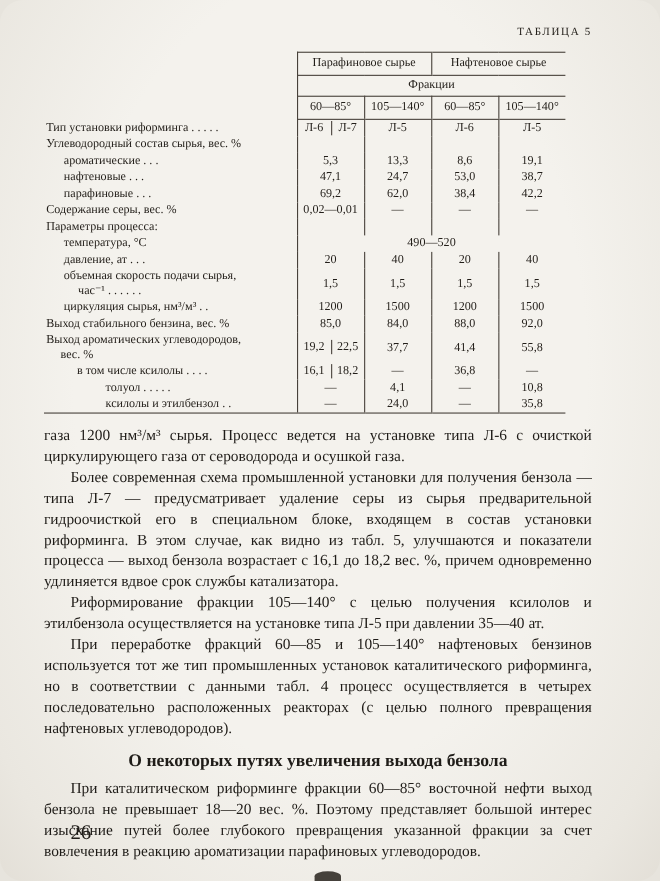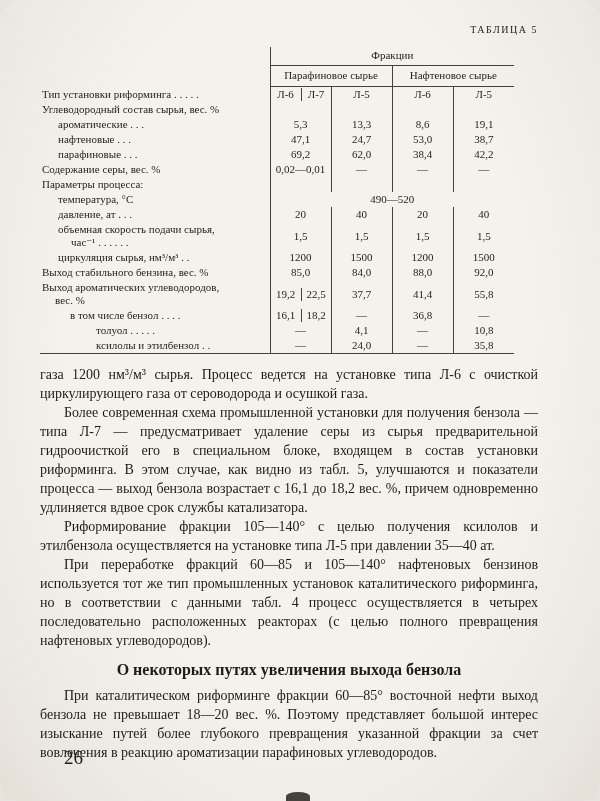--- a/index.html
+++ b/index.html
@@ -130,26 +130,33 @@
     <colgroup>
       <col style="width:230px">
       <col style="width:61px">
       <col style="width:61px">
       <col style="width:61px">
       <col style="width:61px">
     </colgroup>
     <thead>
       <tr>
         <td class="stub-h"></td>
+        <td colspan="2" class="gh">Парафиновое сырье</td>
+        <td colspan="2" class="gh">Нафтеновое сырье</td>
+      </tr>
+      <tr>
+        <td class="stub-h"></td>
         <td colspan="4" class="fh">Фракции</td>
       </tr>
       <tr>
         <td class="stub-h"></td>
-        <td colspan="2" class="gh">Парафиновое сырье</td>
-        <td colspan="2" class="gh">Нафтеновое сырье</td>
+        <td class="ch">60—85°</td>
+        <td class="ch">105—140°</td>
+        <td class="ch">60—85°</td>
+        <td class="ch">105—140°</td>
       </tr>
     </thead>
     <tbody>
         <tr>
           <td class="rowlabel ind0">
             <div>Тип установки риформинга  .  .  .  .  .</div>
           </td>
           <td class="val split"><span class="half">Л-6</span><span class="half">Л-7</span></td>
           <td class="val">Л-5</td>
           <td class="val">Л-6</td>
@@ -257,21 +264,21 @@
             <div>Выход ароматических углеводородов,</div>
             <div class="l2">вес. %</div>
           </td>
           <td class="val split"><span class="half">19,2</span><span class="half">22,5</span></td>
           <td class="val">37,7</td>
           <td class="val">41,4</td>
           <td class="val">55,8</td>
         </tr>
         <tr>
           <td class="rowlabel ind2">
-            <div>в том числе бензол  .  .  .  .</div>
+            <div>в том числе ксилолы  .  .  .  .</div>
           </td>
           <td class="val split"><span class="half">16,1</span><span class="half">18,2</span></td>
           <td class="val">—</td>
           <td class="val">36,8</td>
           <td class="val">—</td>
         </tr>
         <tr>
           <td class="rowlabel ind3">
             <div>толуол  .  .  .  .  .</div>
           </td>

